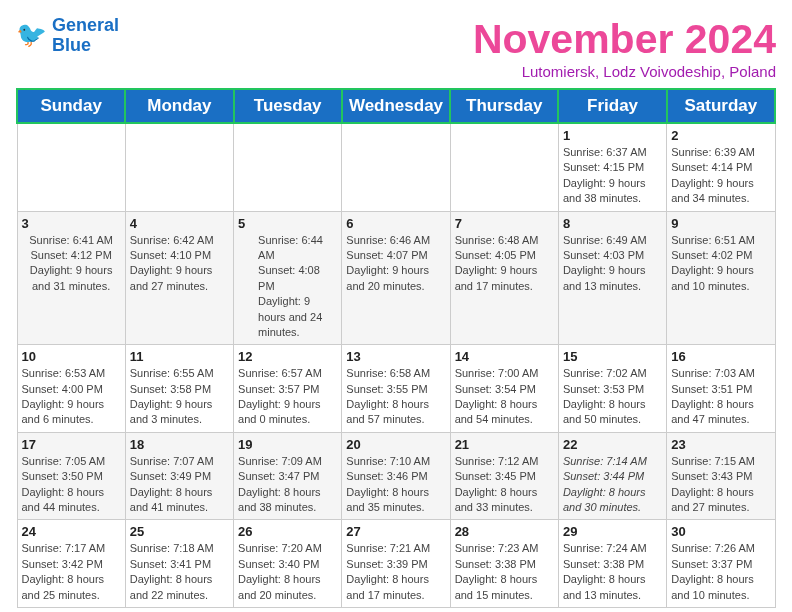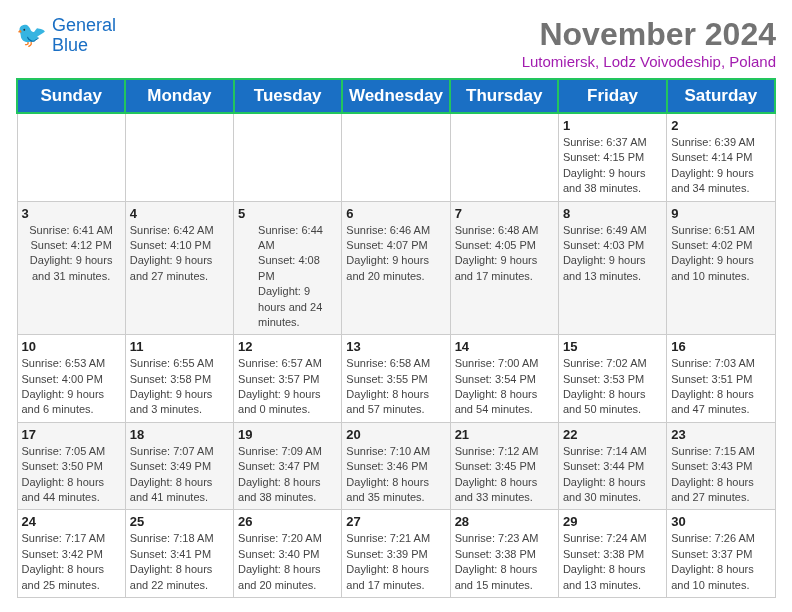--- a/index.html
+++ b/index.html
@@ -16,38 +16,38 @@
       justify-content: space-between;
       margin-bottom: 8px;
     }
     .logo {
       display: flex;
       align-items: center;
       gap: 4px;
     }
     .logo-text {
       font-size: 18px;
-      font-weight: normal;
+      font-weight: bold;
       color: #333;
       line-height: 1.1;
     }
     .logo-text span {
       color: #1a6fc4;
     }
     .logo-bird {
       width: 32px;
       height: 32px;
     }
     .title-section {
       text-align: right;
     }
     .month-title {
-      font-size: 32px;
+      font-size: 41px;
       font-weight: bold;
-      color: #737373;
+      color: #ec4899;
     }
     .subtitle {
       font-size: 15px;
       color: #a21caf;
     }
     .calendar {
       width: 100%;
       border-collapse: collapse;
       font-size: 11px;
     }
@@ -251,21 +251,21 @@
 Daylight: 8 hours and 35 minutes.</div>
         </td>
         <td>
           <div class="day-number">21</div>
           <div class="day-info" style="white-space: pre-line;">Sunrise: 7:12 AM
 Sunset: 3:45 PM
 Daylight: 8 hours and 33 minutes.</div>
         </td>
         <td>
           <div class="day-number">22</div>
-          <div class="day-info" style="white-space: pre-line;">Sunrise: 7:14 AM
+          <div class="day-info" style="white-space: pre-line; font-style: italic;">Sunrise: 7:14 AM
 Sunset: 3:44 PM
 Daylight: 8 hours and 30 minutes.</div>
         </td>
         <td>
           <div class="day-number">23</div>
           <div class="day-info" style="white-space: pre-line;">Sunrise: 7:15 AM
 Sunset: 3:43 PM
 Daylight: 8 hours and 27 minutes.</div>
         </td>
       </tr>

